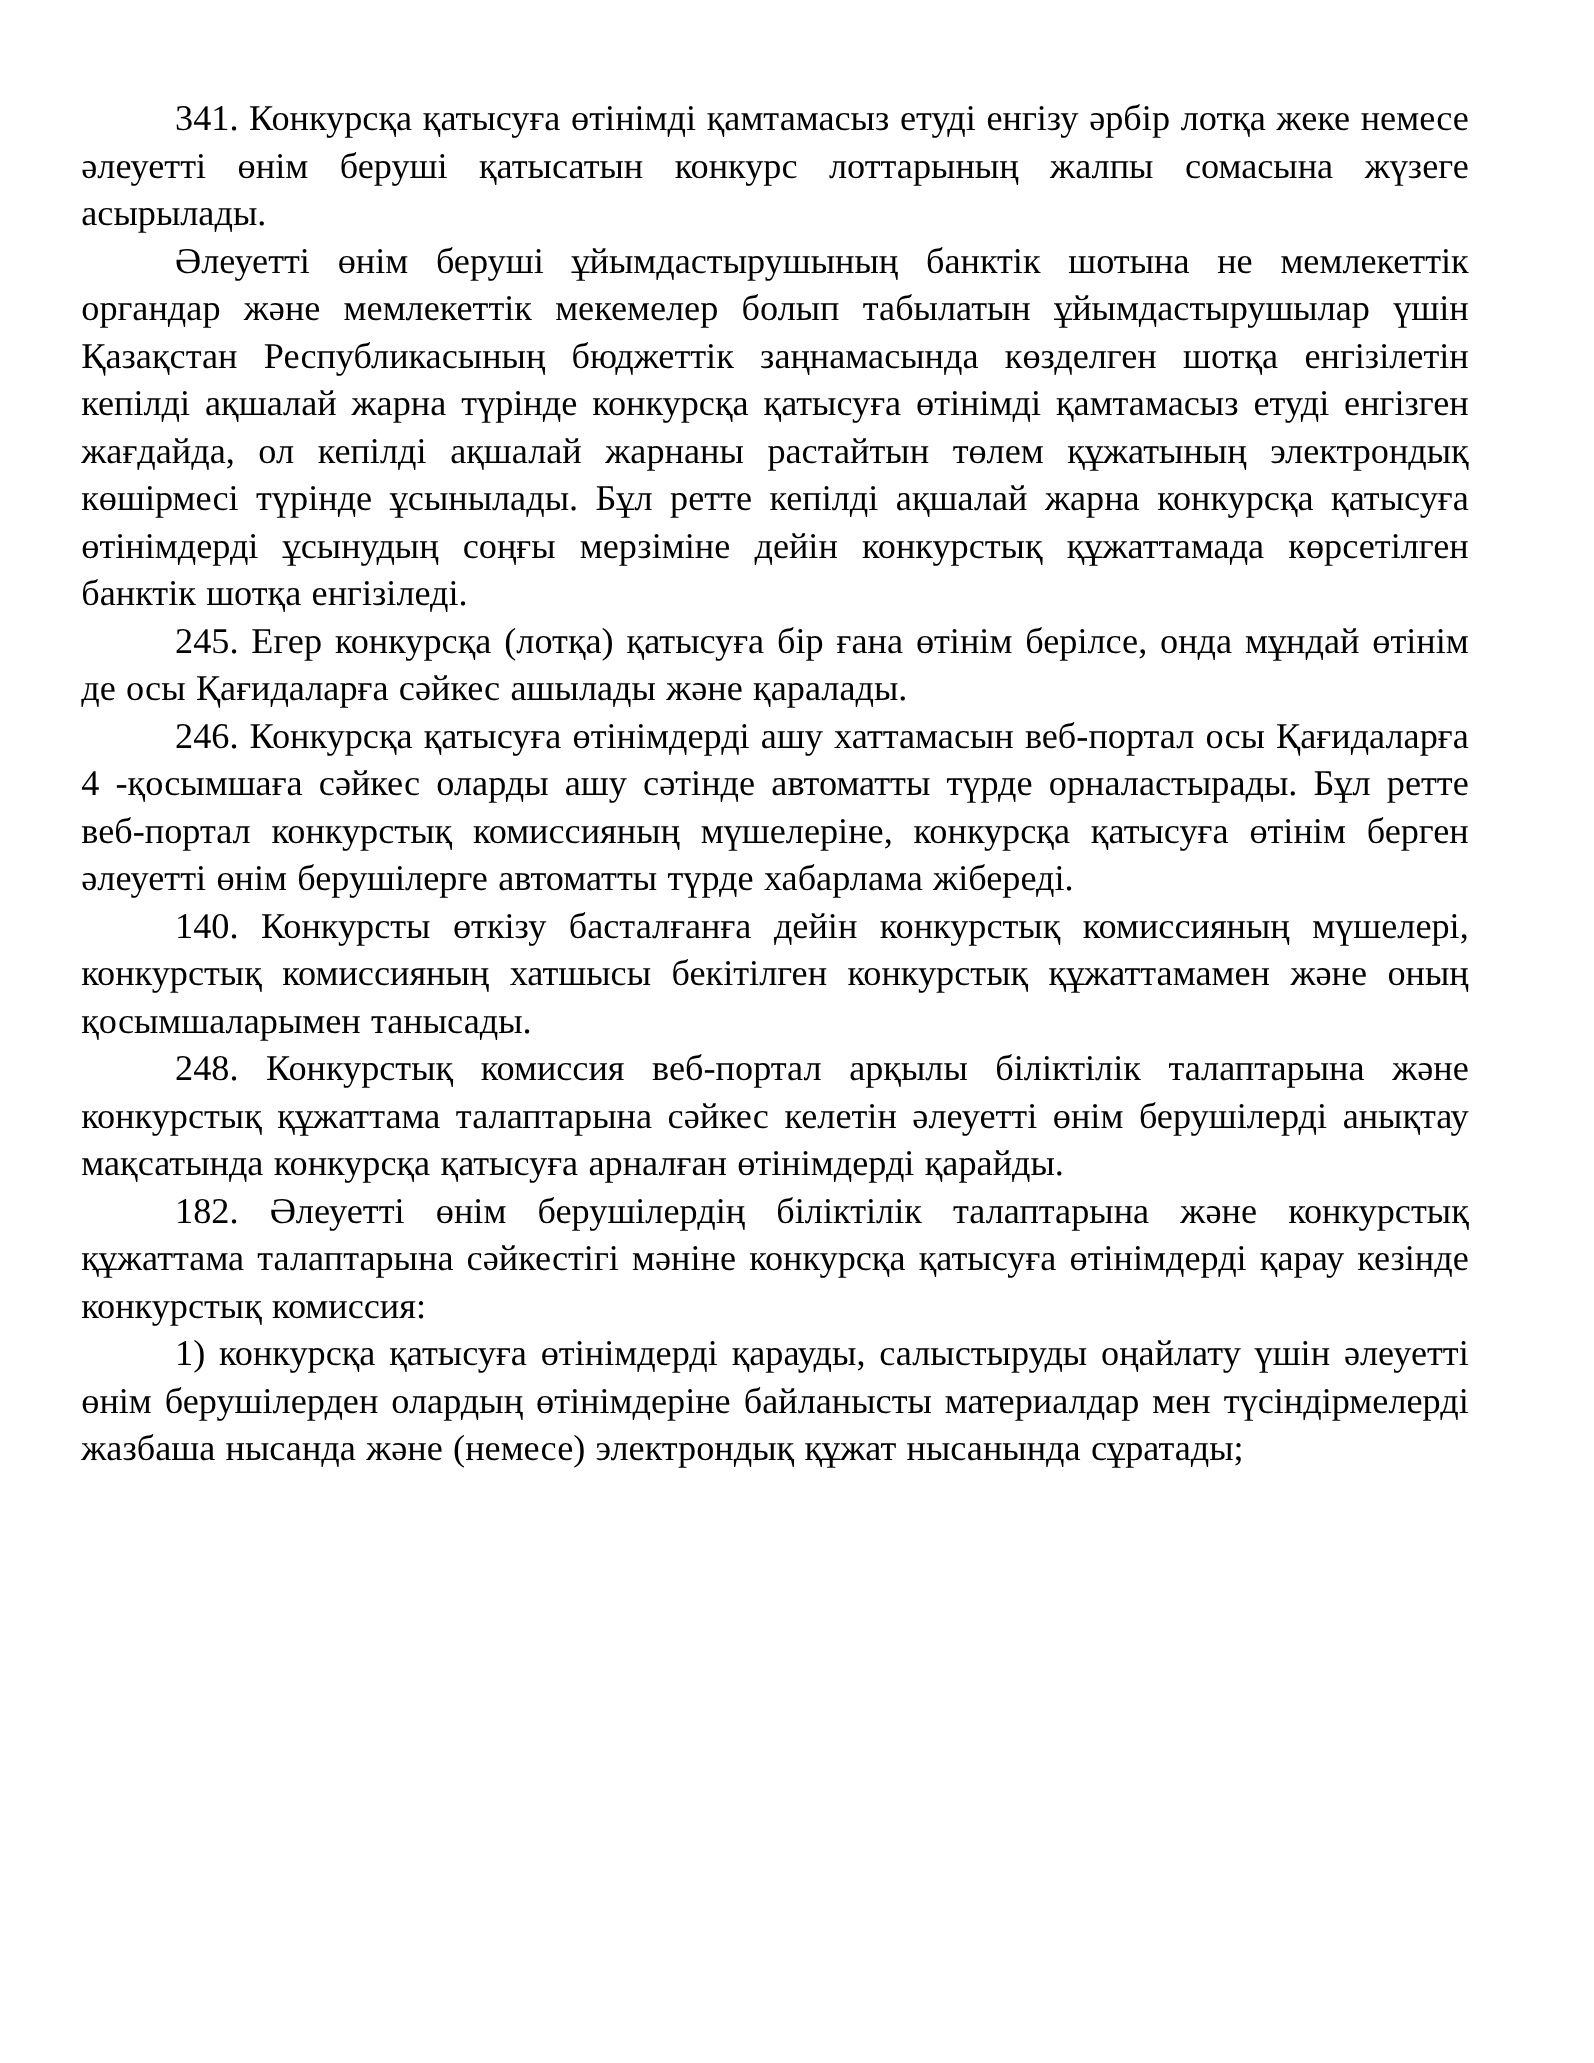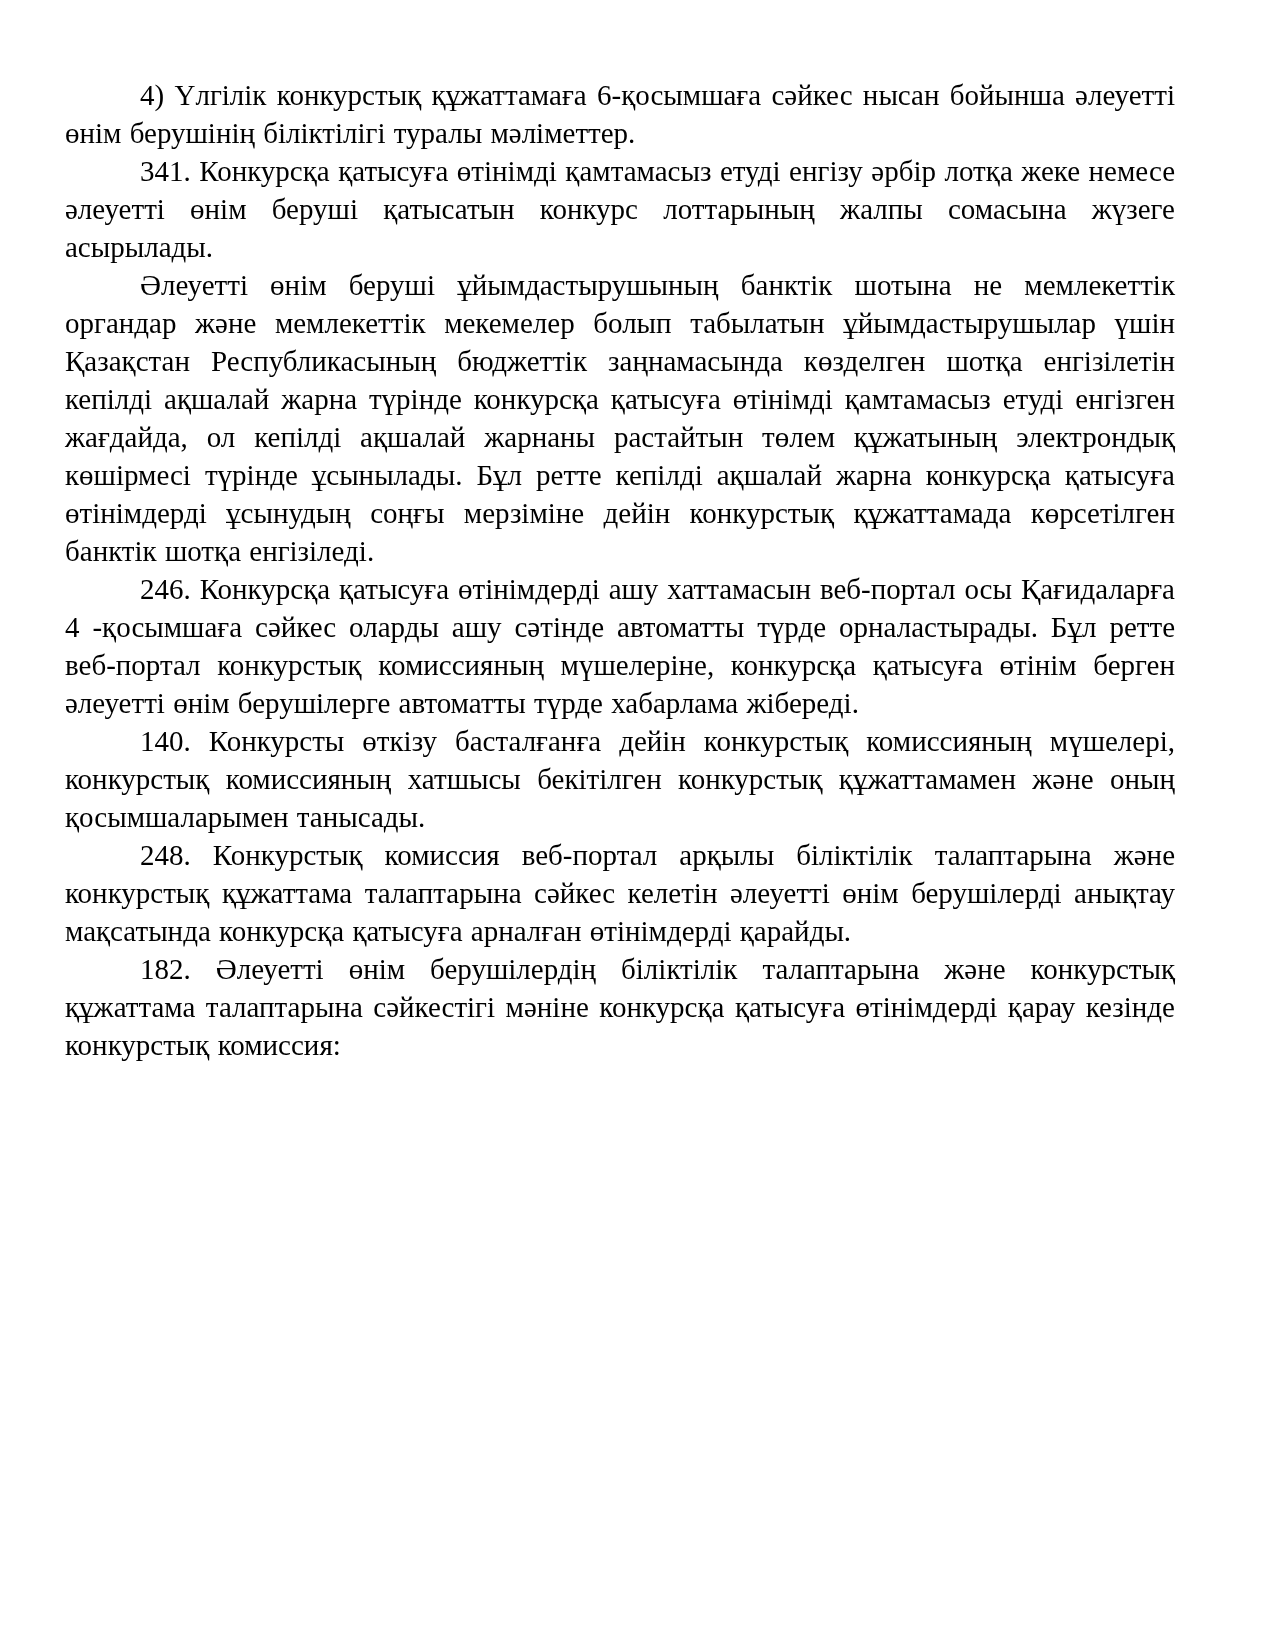--- a/index.html
+++ b/index.html
@@ -30,21 +30,22 @@
     text-align: justify;
     text-indent: 75px;
     word-spacing: 1px;
   }
 </style>
 </head>
 <body>
 
 <div class="page">
   <div class="content">
-    <p class="para">4) Үлгілік конкурстық құжаттамаға 6-қосымшаға сәйкес нысан бойынша әлеуетті өнім берушінің біліктілігі туралы мәліметтер.</p>
     <p class="para">341. Конкурсқа қатысуға өтінімді қамтамасыз етуді енгізу әрбір лотқа жеке немесе әлеуетті өнім беруші қатысатын конкурс лоттарының жалпы сомасына жүзеге асырылады.</p>
     <p class="para">Әлеуетті өнім беруші ұйымдастырушының банктік шотына не мемлекеттік органдар және мемлекеттік мекемелер болып табылатын ұйымдастырушылар үшін Қазақстан Республикасының бюджеттік заңнамасында көзделген шотқа енгізілетін кепілді ақшалай жарна түрінде конкурсқа қатысуға өтінімді қамтамасыз етуді енгізген жағдайда, ол кепілді ақшалай жарнаны растайтын төлем құжатының электрондық көшірмесі түрінде ұсынылады. Бұл ретте кепілді ақшалай жарна конкурсқа қатысуға өтінімдерді ұсынудың соңғы мерзіміне дейін конкурстық құжаттамада көрсетілген банктік шотқа енгізіледі.</p>
+    <p class="para">245. Егер конкурсқа (лотқа) қатысуға бір ғана өтінім берілсе, онда мұндай өтінім де осы Қағидаларға сәйкес ашылады және қаралады.</p>
     <p class="para">246. Конкурсқа қатысуға өтінімдерді ашу хаттамасын веб-портал осы Қағидаларға 4 -қосымшаға сәйкес оларды ашу сәтінде автоматты түрде орналастырады. Бұл ретте веб-портал конкурстық комиссияның мүшелеріне, конкурсқа қатысуға өтінім берген әлеуетті өнім берушілерге автоматты түрде хабарлама жібереді.</p>
     <p class="para">140. Конкурсты өткізу басталғанға дейін конкурстық комиссияның мүшелері, конкурстық комиссияның хатшысы бекітілген конкурстық құжаттамамен және оның қосымшаларымен танысады.</p>
     <p class="para">248. Конкурстық комиссия веб-портал арқылы біліктілік талаптарына және конкурстық құжаттама талаптарына сәйкес келетін әлеуетті өнім берушілерді анықтау мақсатында конкурсқа қатысуға арналған өтінімдерді қарайды.</p>
     <p class="para">182. Әлеуетті өнім берушілердің біліктілік талаптарына және конкурстық құжаттама талаптарына сәйкестігі мәніне конкурсқа қатысуға өтінімдерді қарау кезінде конкурстық комиссия:</p>
+    <p class="para">1) конкурсқа қатысуға өтінімдерді қарауды, салыстыруды оңайлату үшін әлеуетті өнім берушілерден олардың өтінімдеріне байланысты материалдар мен түсіндірмелерді жазбаша нысанда және (немесе) электрондық құжат нысанында сұратады;</p>
   </div>
 </div>
 
 </body></html>

